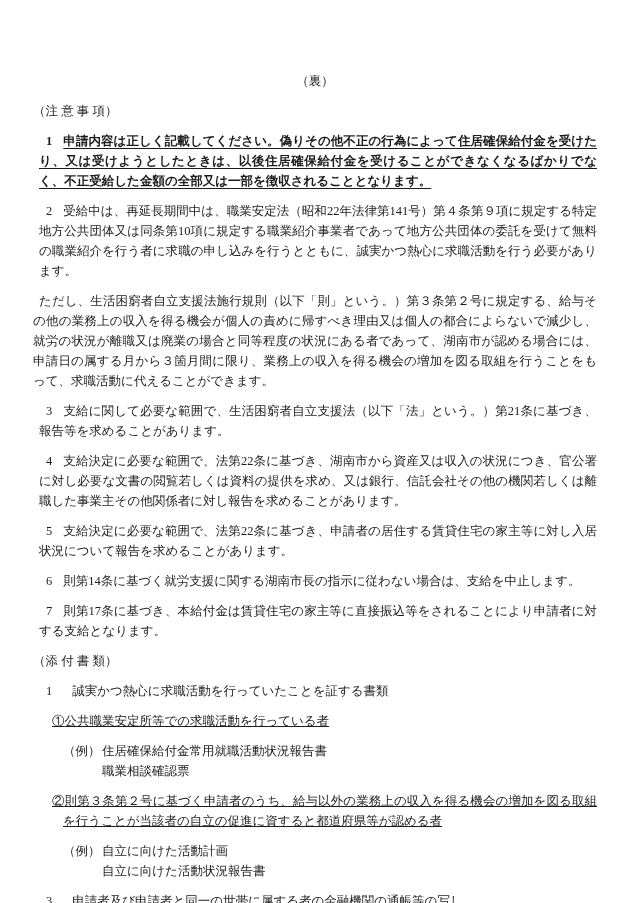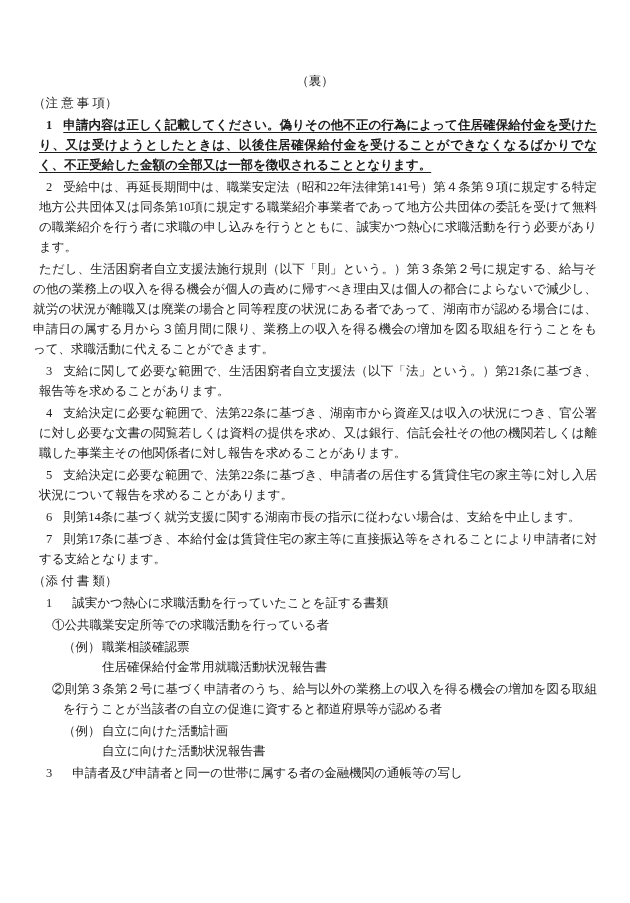--- a/index.html
+++ b/index.html
@@ -12,30 +12,30 @@
     background: #ffffff;
     padding: 71px 33px 0 33px;
     font-family: "Liberation Serif", "DejaVu Serif", serif;
     font-size: 12.5px;
     line-height: 20px;
     color: #1c1c1c;
     overflow: hidden;
   }
   .side-label { text-align: center; }
   .section-heading { text-align: left; }
-  .para { text-align: justify; margin-top: 2px; }
+  .para { text-align: justify; margin-top: 10px; }
   
   .item { padding-left: 6px; text-indent: 7px; }
   .item .num { display: inline; margin-right: 11px; }
   
   .item.att .num { margin-right: 20px; }
   
   .sub { text-indent: 6px; }
   
-  .circled { padding-left: 30px; text-indent: -11px; }
+  .circled { padding-left: 30px; text-indent: -11px; text-decoration: underline; }
   
   .example { position: relative; padding-left: 69px; text-align: left; }
   .example .example-label { position: absolute; left: 30px; top: 0; }
   .example .doc-line { display: block; }
   
   .emphasis { font-weight: bold; }
   .emphasis .u {
     text-decoration: underline;
     text-underline-offset: 3px;
     text-decoration-thickness: 1px;
@@ -68,22 +68,22 @@
   <div class="para item"><span class="num">7</span><span>則第17条に基づき、本給付金は賃貸住宅の家主等に直接振込等をされることにより申請者に対する支給となります。</span></div>
 
   <div class="section-heading para">（添 付 書 類）</div>
 
   <div class="para item att"><span class="num">1</span><span>誠実かつ熱心に求職活動を行っていたことを証する書類</span></div>
 
   <div class="para circled"><span>①</span><span>公共職業安定所等での求職活動を行っている者</span></div>
 
   <div class="para example">
     <span class="example-label">（例）</span>
+    <span class="doc-line">住居確保給付金常用就職活動状況報告書</span>
     <span class="doc-line">職業相談確認票</span>
-    <span class="doc-line">住居確保給付金常用就職活動状況報告書</span>
   </div>
 
   <div class="para circled"><span>②</span><span>則第３条第２号に基づく申請者のうち、給与以外の業務上の収入を得る機会の増加を図る取組を行うことが当該者の自立の促進に資すると都道府県等が認める者</span></div>
 
   <div class="para example">
     <span class="example-label">（例）</span>
     <span class="doc-line">自立に向けた活動計画</span>
     <span class="doc-line">自立に向けた活動状況報告書</span>
   </div>
 

